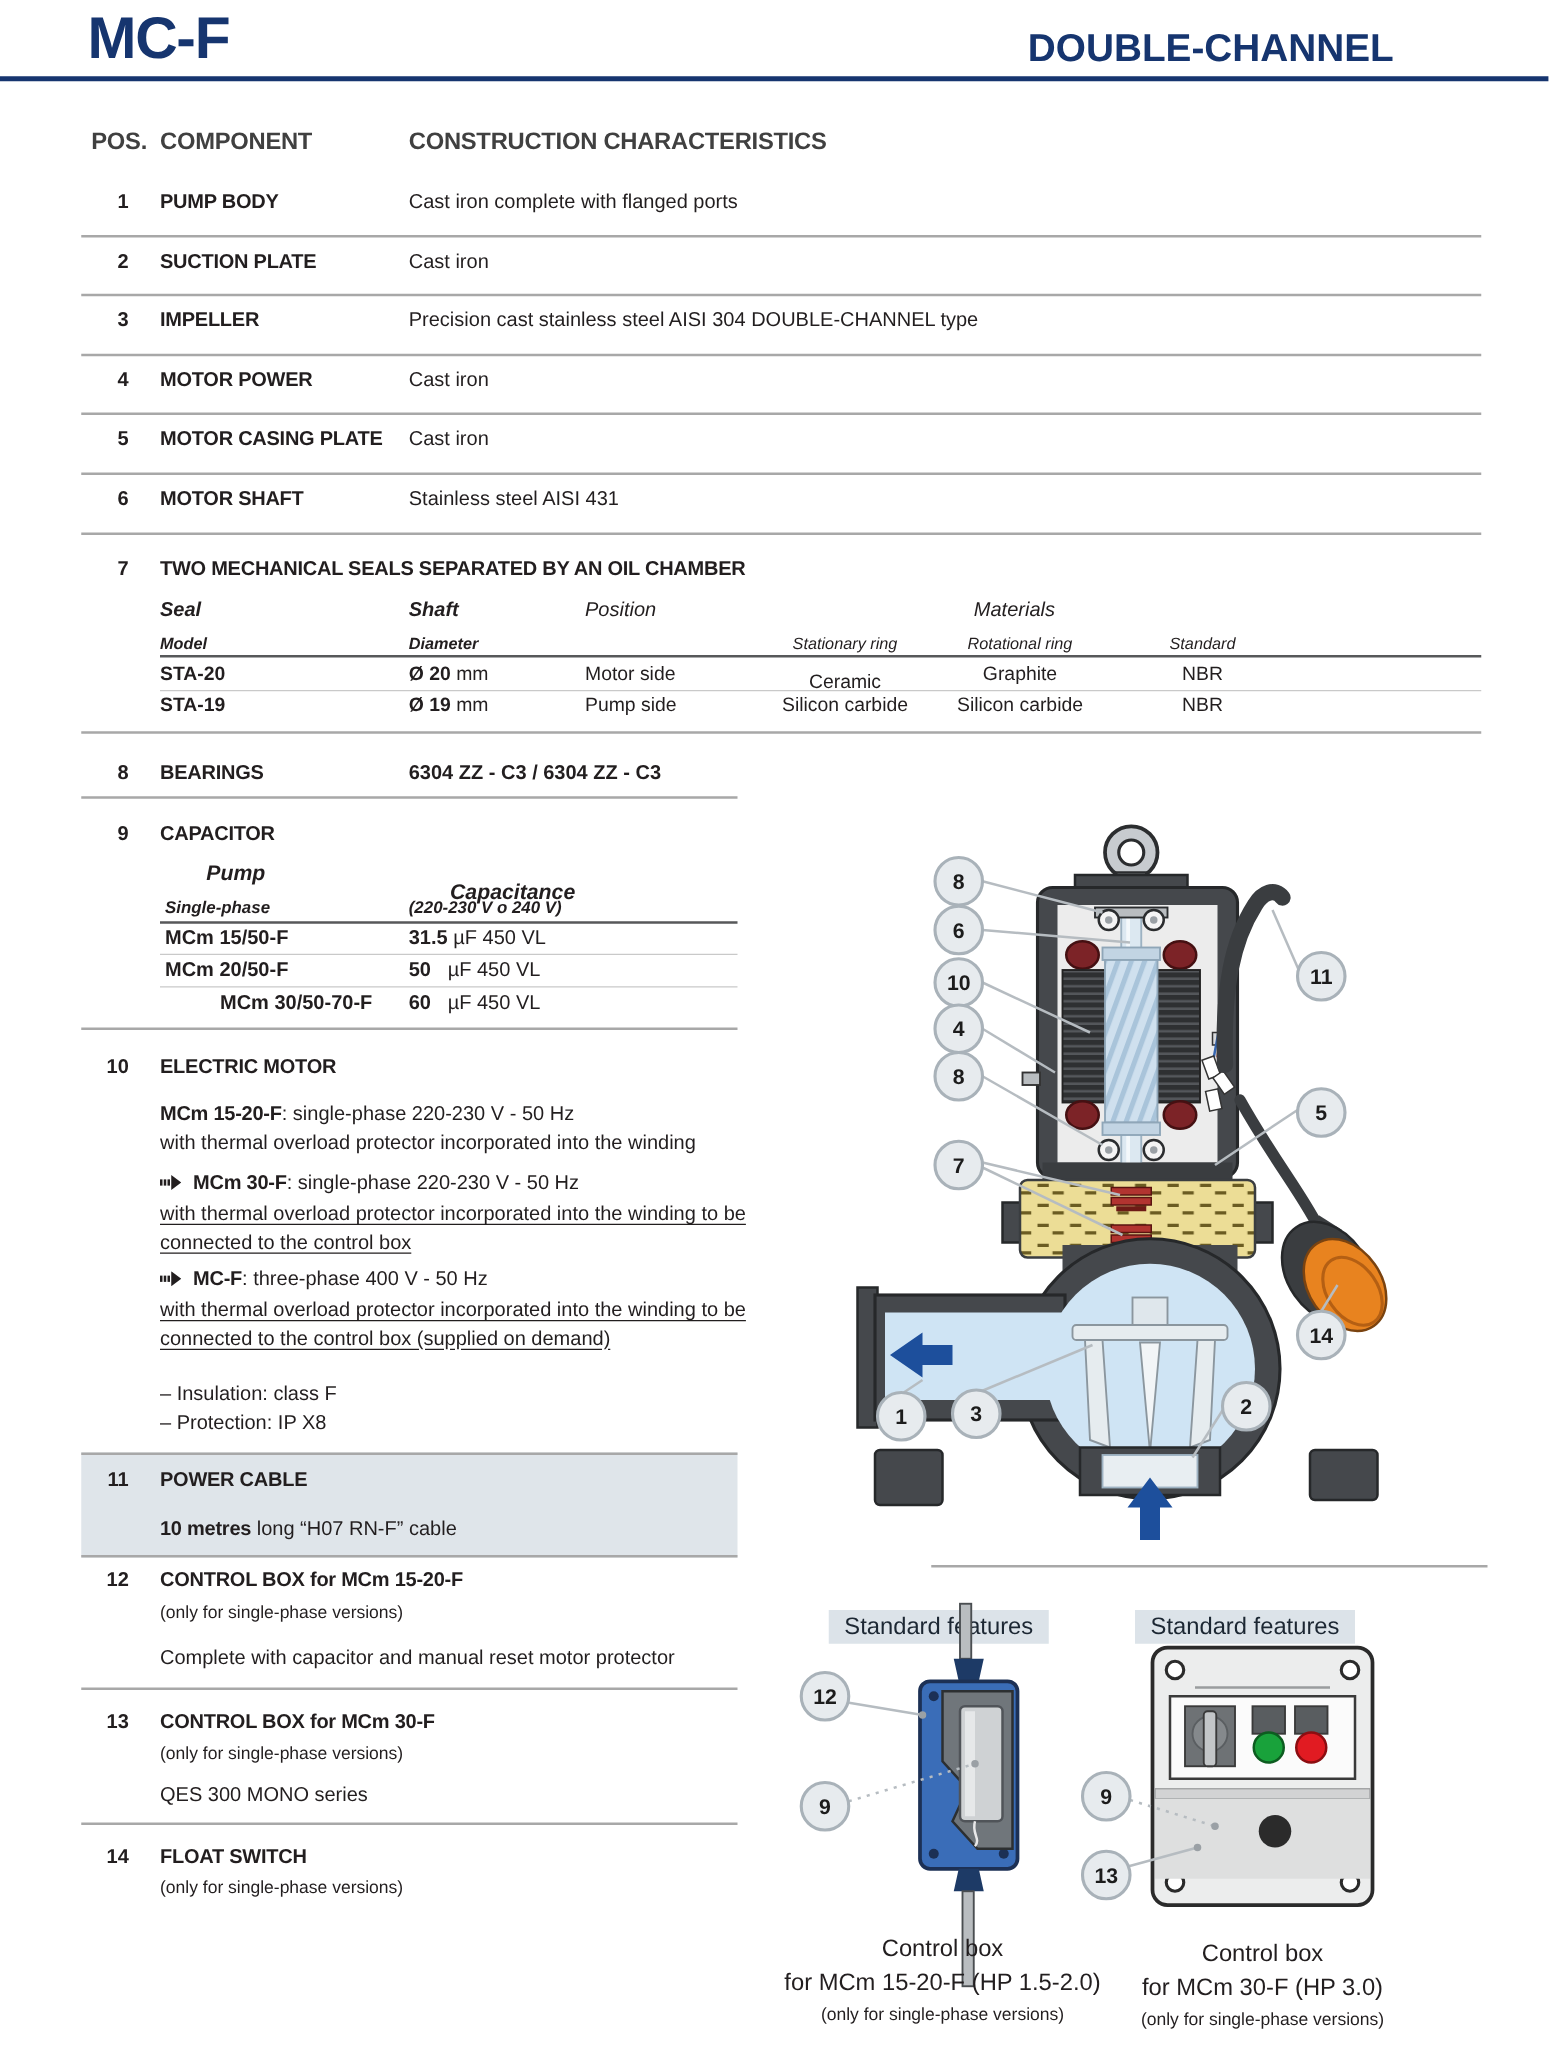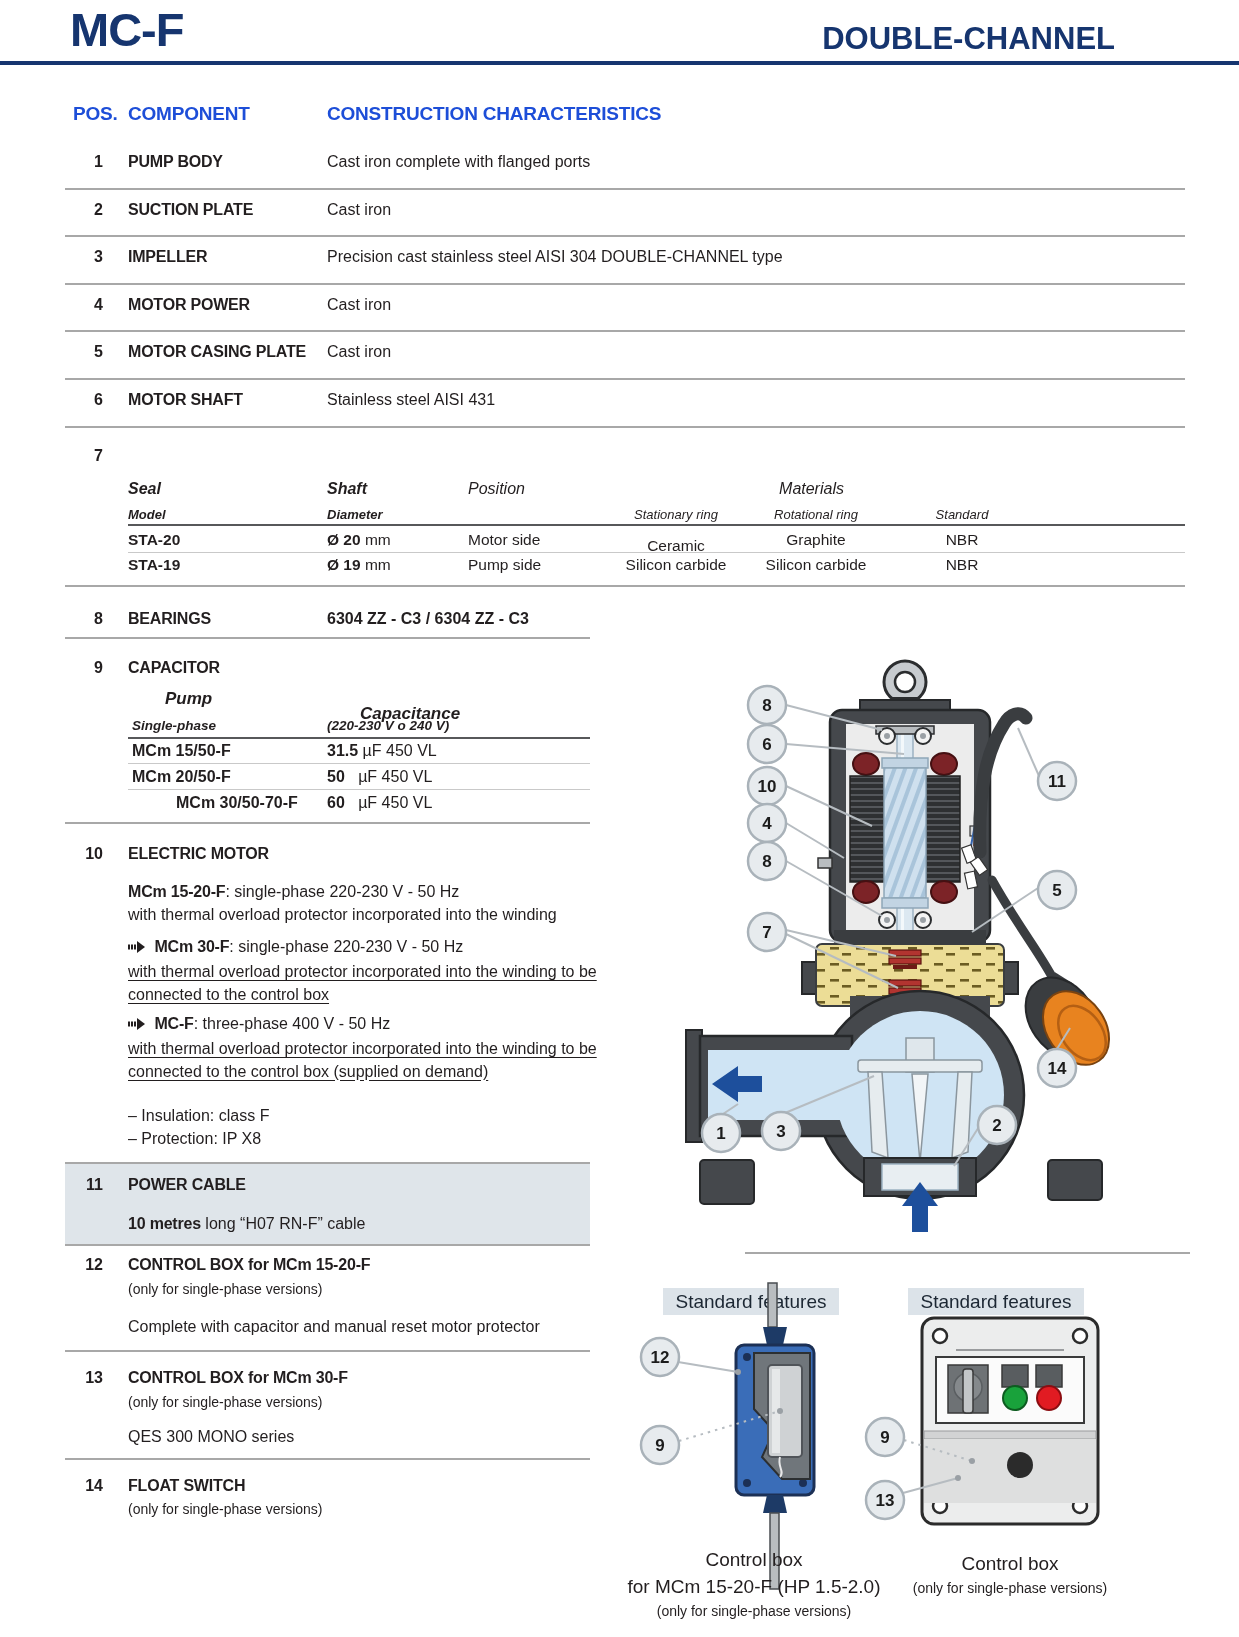--- a/index.html
+++ b/index.html
@@ -3,21 +3,21 @@
 <meta charset="utf-8">
 <style>
   html,body{margin:0;padding:0;background:#fff;}
   .page{position:relative;width:1239px;height:1637px;background:#fff;overflow:hidden;
         font-family:"Liberation Sans",sans-serif;color:#221e1f;font-size:16px;}
   .abs{position:absolute;}
   
   .brand{position:absolute;left:70px;top:2px;font-size:47px;font-weight:bold;letter-spacing:-1px;color:#16356f;}
   .series{position:absolute;right:124px;top:21px;font-size:31px;font-weight:bold;color:#16356f;}
   .toprule{position:absolute;left:0;top:61px;width:1239px;height:4px;background:#16356f;}
-  .colhead{position:absolute;top:103px;font-size:19px;font-weight:bold;color:#1d4ed8;letter-spacing:-0.2px;}
+  .colhead{position:absolute;top:103px;font-size:19px;font-weight:bold;color:#404040;letter-spacing:-0.2px;}
   
   .row{position:absolute;left:0;width:1239px;height:20px;}
   .row .n{position:absolute;left:70px;width:33px;text-align:right;font-weight:bold;}
   .row .t{position:absolute;left:128px;font-weight:bold;letter-spacing:-0.2px;white-space:nowrap;}
   .row .d{position:absolute;left:327px;white-space:nowrap;}
   .hr{position:absolute;left:65px;height:2px;background:#a8a8a8;}
   .hr.full{width:1120px;}
   .hr.short{width:525px;}
   .thin{position:absolute;left:128px;height:1px;background:#c9c9c9;}
   
@@ -99,20 +99,21 @@
 
   <div class="row" style="top:391px;">
     <span class="n">6</span>
     <span class="t">MOTOR SHAFT</span>
     <span class="d">Stainless steel AISI 431</span>
   </div>
   <div class="hr full" style="top:426px;"></div>
 
   <div class="row" style="top:447px;">
     <span class="n">7</span>
+    <span class="t">TWO MECHANICAL SEALS SEPARATED BY AN OIL CHAMBER</span>
   </div>
   <div>
     <span class="sh1 b" style="left:128px;top:480px;">Seal</span>
     <span class="sh1 b" style="left:327px;top:480px;">Shaft</span>
     <span class="sh1" style="left:468px;top:480px;">Position</span>
     <span class="sh1 ctr" style="left:601px;top:480px;width:421px;">Materials</span>
     <span class="sh2 b" style="left:128px;top:507px;">Model</span>
     <span class="sh2 b" style="left:327px;top:507px;">Diameter</span>
     <span class="sh2 ctr" style="left:601px;top:507px;width:150px;">Stationary ring</span>
     <span class="sh2 ctr" style="left:741px;top:507px;width:150px;">Rotational ring</span>
@@ -486,16 +487,17 @@
       </g>
   </svg>
 
   <div class="caption" style="left:608px;top:1546px;width:292px;">
     <div class="c1">Control box</div>
     <div class="c2">for MCm 15-20-F (HP 1.5-2.0)</div>
     <div class="c3">(only for single-phase versions)</div>
   </div>
   <div class="caption" style="left:855px;top:1550px;width:310px;">
     <div class="c1">Control box</div>
+    <div class="c2">for MCm 30-F (HP 3.0)</div>
     <div class="c3">(only for single-phase versions)</div>
   </div>
 
 </div>
 
 </body></html>

